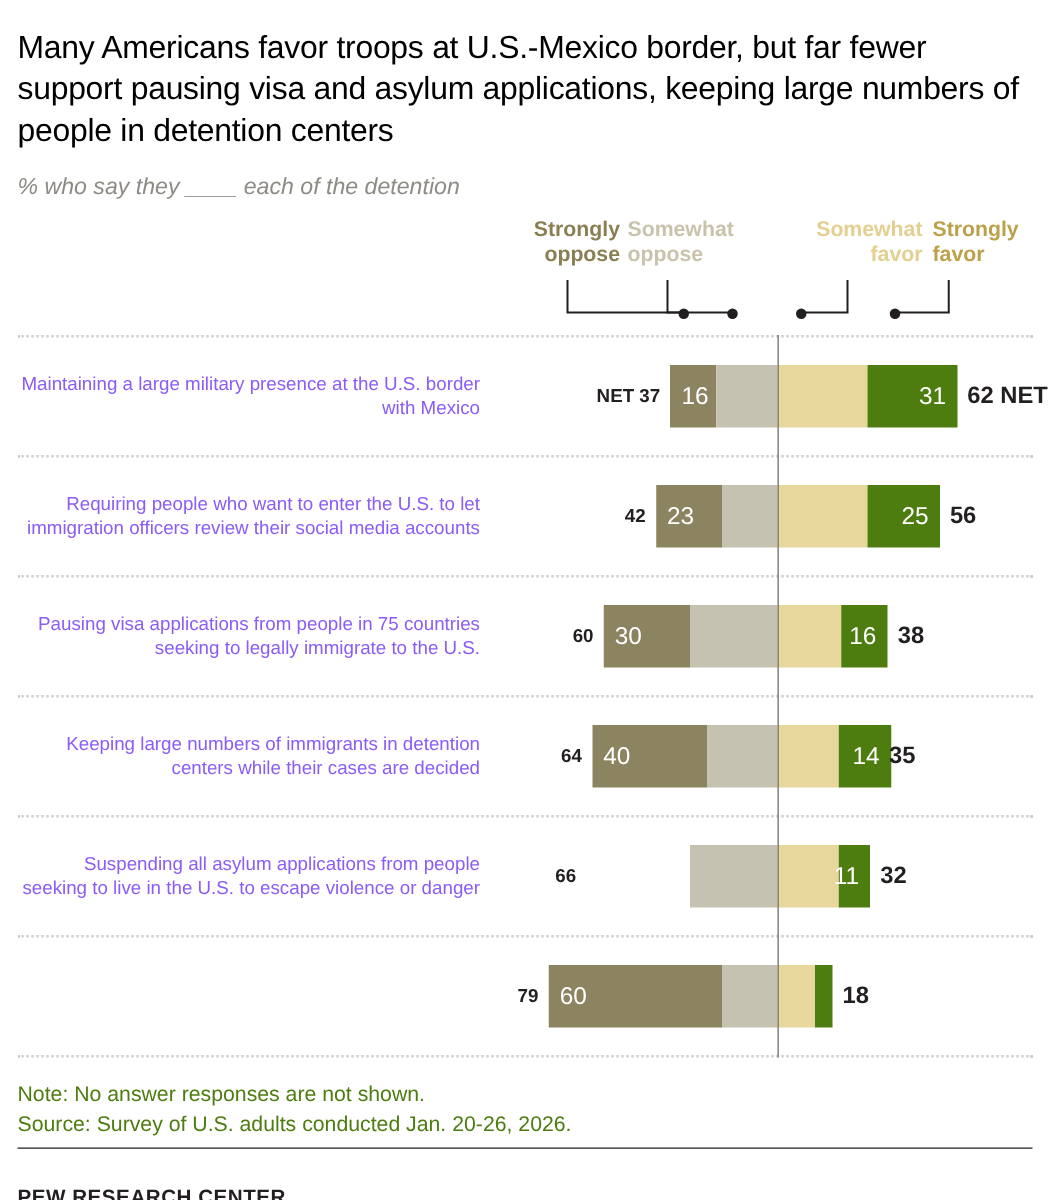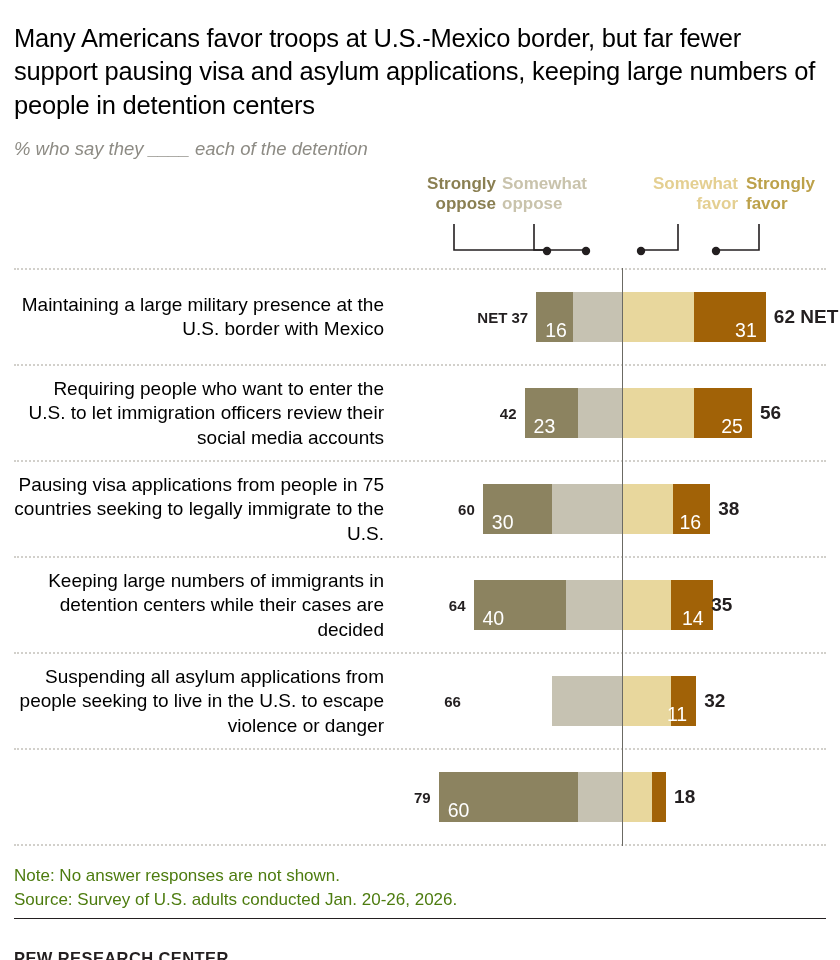--- a/index.html
+++ b/index.html
@@ -67,23 +67,23 @@
   }
   .row:first-child { border-top: 2px dotted #d2d0cb; }
 
   .row-label {
     position: absolute;
     left: 0;
     width: 372px;
     top: 50%;
     transform: translateY(-50%);
     text-align: right;
-    font-size: 19px;
+    font-size: 15px;
     line-height: 1.28;
-    color: #000000;
+    color: #8b5cf6;
     padding-right: 2px;
     box-sizing: border-box;
   }
 
   .net-left {
     position: absolute;
     right: 100%;
     margin-right: 8px;
     top: 50%;
     transform: translateY(-50%);
@@ -106,29 +106,29 @@
     position: absolute;
     top: 50%;
     transform: translateY(-50%);
     height: 50px;
   }
   .seg {
     position: absolute;
     top: 0;
     height: 50px;
     display: flex;
-    align-items: flex-end;
+    align-items: center;
     justify-content: center;
     font-size: 19.5px;
     box-sizing: border-box;
   }
   .seg.strong-oppose { background: #8c8360; color: #ffffff; justify-content: flex-start; padding-left: 9px; }
   .seg.some-oppose   { background: #c6c2b2; }
   .seg.some-favor    { background: #e8d79d; }
-  .seg.strong-favor  { background: #a16207; color: #ffffff; justify-content: flex-end; padding-right: 9px; }
+  .seg.strong-favor  { background: #4d7c0f; color: #ffffff; justify-content: flex-end; padding-right: 9px; }
 
   .center-line {
     position: absolute;
     width: 1px;
     background: #6b6a64;
   }
 
   
   .note {
     margin-top: 18px;

